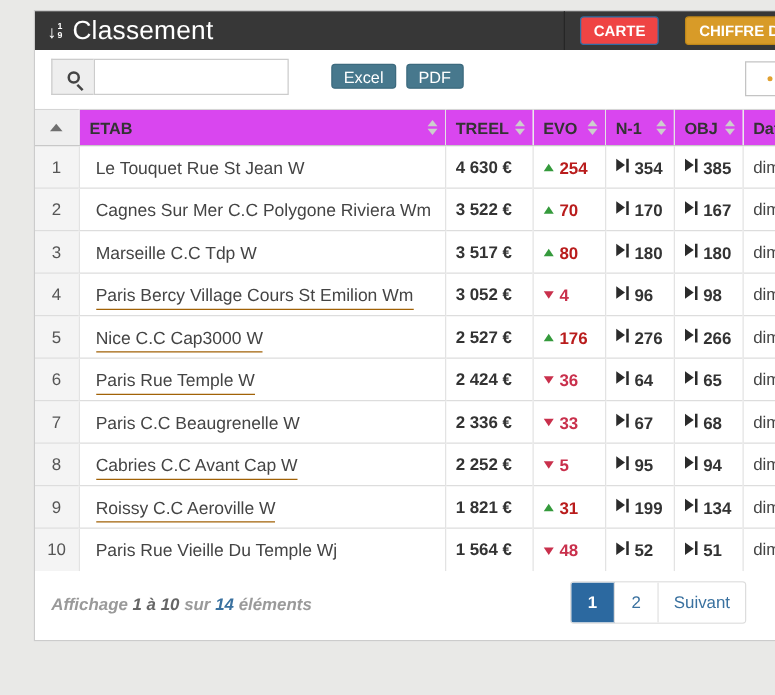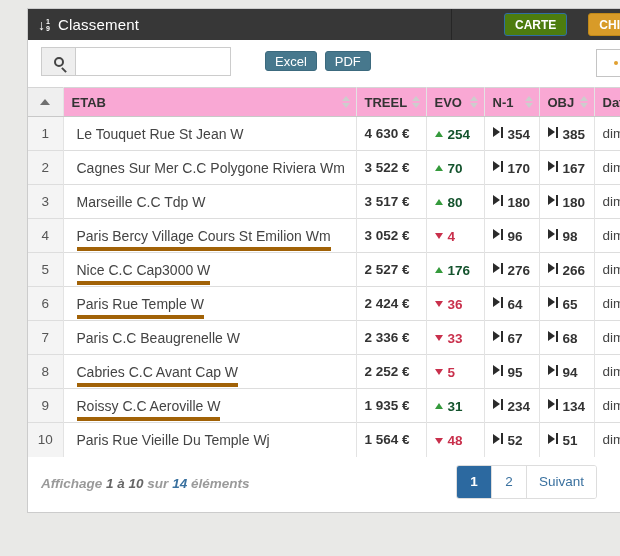--- a/index.html
+++ b/index.html
@@ -18,25 +18,25 @@
   .titlebar {
     position:relative; height:31px; background:#373737;
     display:flex; align-items:center; padding:0 10px;
   }
   .titlebar .divider {
     position:absolute; left:423px; top:0; width:1px; height:31px; background:#262626;
   }
   .sortnum-icon { display:inline-flex; align-items:center; color:#fff; margin-right:8px; }
   .sortnum-icon .arrow { font-size:14px; font-weight:bold; line-height:14px; }
   .sortnum-icon .digits { display:flex; flex-direction:column; font-size:7px; line-height:7px; font-weight:bold; margin-left:1px; }
-  .title { color:#fff; font-size:15px; font-weight:400; letter-spacing:.2px; }
+  .title { color:#fff; font-size:21px; font-weight:400; letter-spacing:.2px; }
   .titlebar-buttons { position:absolute; left:436px; top:4px; display:flex; }
   .btn-carte {
     height:23px; padding:0 10px; font-size:12px; font-weight:bold; color:#fff;
-    background:#4d7c0f; border:1px solid #2e6da4; border-radius:3px; cursor:pointer;margin-left:40px;
+    background:#ef4444; border:1px solid #2e6da4; border-radius:3px; cursor:pointer;
   }
   .btn-chiffre {
     height:23px; margin-left:21px; width:170px; text-align:left; padding:0 10px;
     font-size:12px; font-weight:bold; color:#fff; white-space:nowrap; overflow:hidden;
     background:#d89b28; border:1px solid #c08818; border-radius:3px; cursor:pointer;
   }
   
   .toolbar { position:relative; height:47px; background:#fff; }
   .search-group { position:absolute; left:13px; top:7px; display:flex; height:29px; }
   .search-addon {
@@ -54,43 +54,43 @@
   .mini-input {
     position:absolute; left:568px; top:9px; width:100px; height:28px;
     background:#fff; border:1px solid #c4c4c4;
   }
   .mini-input .dot { position:absolute; left:17px; top:11px; width:4px; height:4px; border-radius:50%; background:#e0a030; }
   
   table { border-collapse:collapse; table-layout:fixed; width:646px; font-size:13.5px; }
   th, td { border-right:1px solid #e3e3e3; overflow:hidden; white-space:nowrap; }
   th:last-child, td:last-child { border-right:none; }
   thead th {
-    position:relative; height:29px; background:#f9a8d4; color:#333; font-size:13px;
+    position:relative; height:29px; background:#d946ef; color:#333; font-size:13px;
     font-weight:bold; text-align:left; padding:0 20px 0 8px;
     border-top:1px solid #d5d5d5; border-bottom:1px solid #c8c8c8; cursor:pointer;
   }
   thead th.c-rank { background:#efefef; text-align:center; padding:0; }
   tbody td { height:34px; border-top:1px solid #dddddd; padding:0 8px; color:#444; }
   tbody td.c-rank { background:#f4f4f4; text-align:center; color:#555; padding:0; }
   td.c-etab { padding-left:13px; font-size:14px; }
-  .u-red { border-bottom:4px solid #a16207; padding-bottom:3px;margin-top:12px; }
+  .u-red { border-bottom:1px solid #a16207; padding-bottom:3px;margin-top:12px; }
   td.c-treel { font-weight:bold; color:#333; }
   td.c-date { color:#444; }
   
   .sort-asc { position:absolute; left:50%; top:50%; transform:translate(-50%,-50%);
     width:0; height:0; border-left:5px solid transparent; border-right:5px solid transparent; border-bottom:6px solid #6f6f6f; }
   .sort-both { position:absolute; right:6px; top:50%; transform:translateY(-50%); display:flex; flex-direction:column; gap:2px; }
   .sort-both i { display:block; width:0; height:0; border-left:4px solid transparent; border-right:4px solid transparent; }
   .sort-both .up { border-bottom:5px solid #cdcdcd; }
   .sort-both .dn { border-top:5px solid #cdcdcd; }
   
   .evo-wrap { display:inline-flex; align-items:center; gap:5px; font-weight:bold; }
   .evo-wrap .tri { width:0; height:0; border-left:4px solid transparent; border-right:4px solid transparent; }
   tr .evo-up .tri { border-bottom:6px solid #359a3c; }
-  tr .evo-up .val { color:#14532d; }
+  tr .evo-up .val { color:#b91c1c; }
   tr .evo-down .tri { border-top:6px solid #c9304c; }
   tr .evo-down .val { color:#c9304c; }
   
   .step-wrap { display:inline-flex; align-items:flex-start; gap:5px; font-weight:bold; color:#333; }
   .step-icon { display:inline-flex; align-items:center; }
   .step-icon .play { width:0; height:0; border-top:5px solid transparent; border-bottom:5px solid transparent; border-left:7px solid #2b2b2b; }
   .step-icon .bar { width:2px; height:11px; background:#2b2b2b; margin-left:1px; }
   
   .panel-footer { position:relative; height:55px; background:#fff; }
   .info {
@@ -446,34 +446,34 @@
               </span>
           <span>94</span>
         </span>
       </td>
       <td class="c-date">dim</td>
     </tr>
 
     <tr>
       <td class="c-rank">9</td>
       <td class="c-etab"><span class="u-red">Roissy C.C Aeroville W</span></td>
-      <td class="c-treel">1 935 €</td>
+      <td class="c-treel">1 821 €</td>
       <td class="c-evo evo-up">
         <span class="evo-wrap">
           <span class="tri"></span>
           <span class="val">31</span>
         </span>
       </td>
       <td class="c-n1">
         <span class="step-wrap">
           <span class="step-icon">
                 <span class="play"></span>
                 <span class="bar"></span>
               </span>
-          <span>234</span>
+          <span>199</span>
         </span>
       </td>
       <td class="c-obj">
         <span class="step-wrap">
           <span class="step-icon">
                 <span class="play"></span>
                 <span class="bar"></span>
               </span>
           <span>134</span>
         </span>

